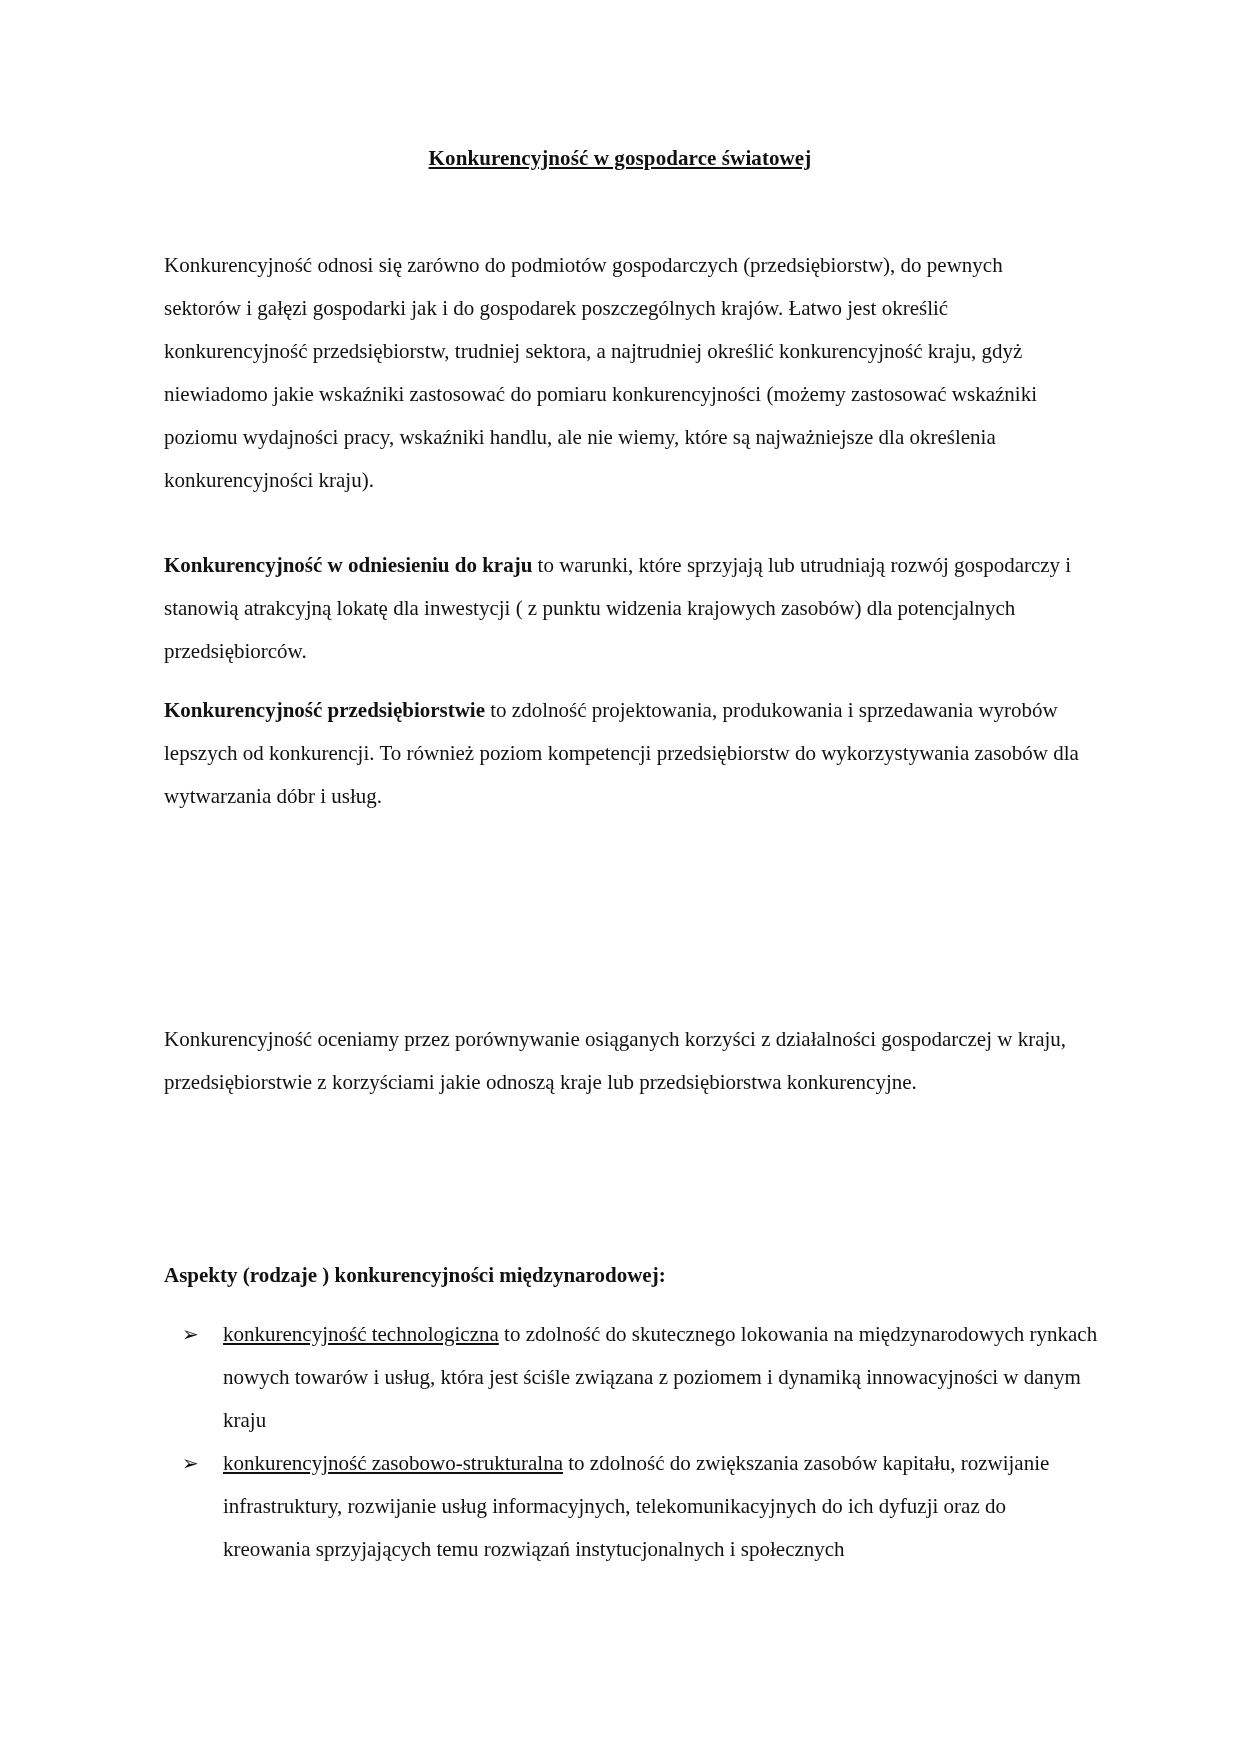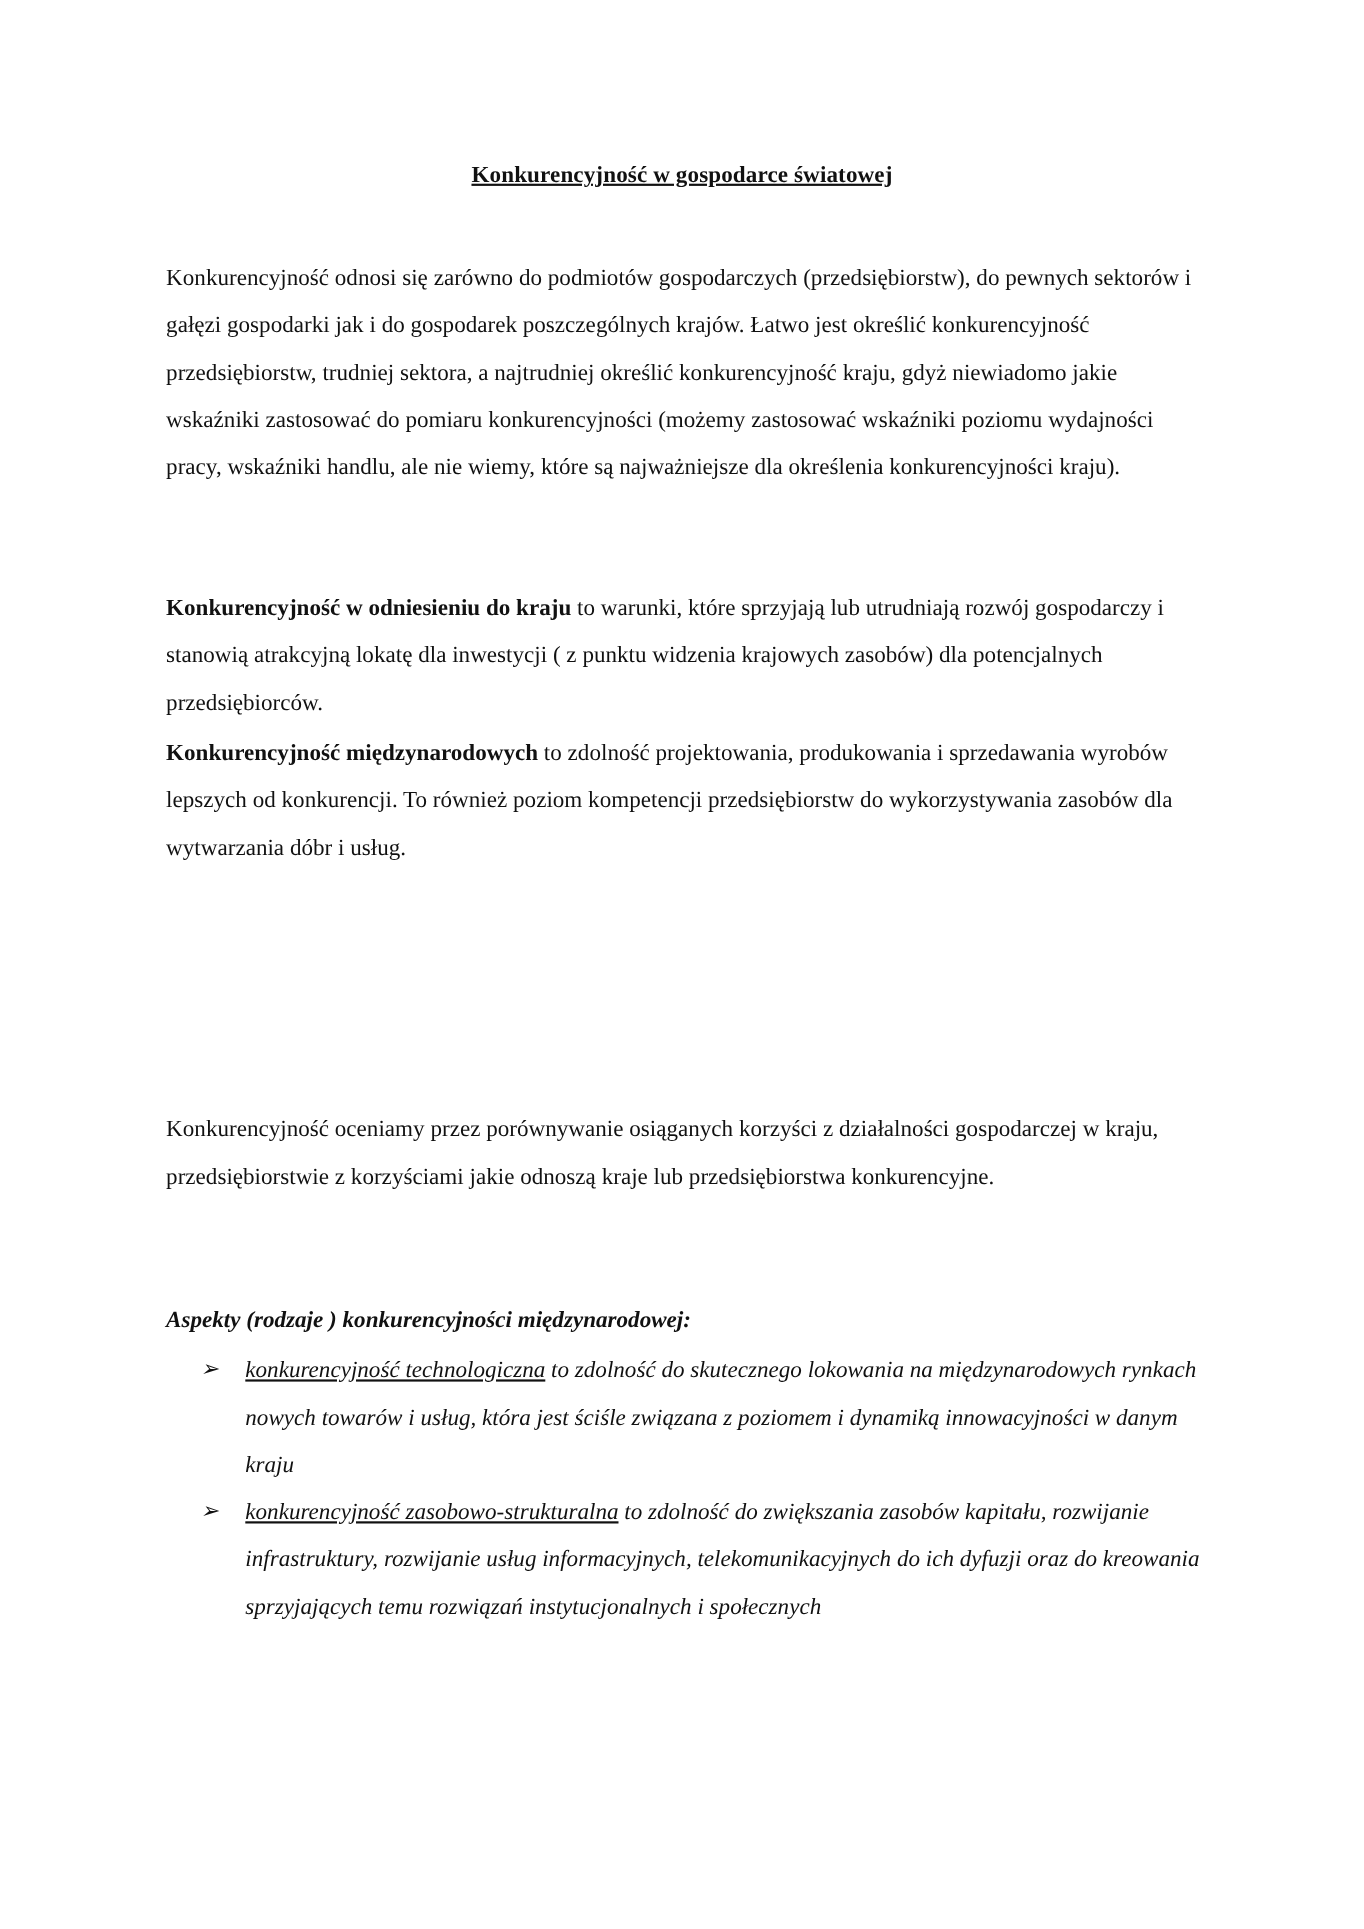--- a/index.html
+++ b/index.html
@@ -5,41 +5,41 @@
   html, body { margin: 0; padding: 0; background: #ffffff; }
   body { width: 1240px; height: 1754px; position: relative; overflow: hidden;
          font-family: "Liberation Serif", "DejaVu Serif", serif; color: #111; }
   .page { position: absolute; left: 0; top: 0; width: 1240px; height: 1462px; background: #fff; }
   .title { position: absolute; top: 146px; left: 0; width: 1240px; text-align: center;
            font-weight: bold; font-size: 21px; text-decoration: underline; letter-spacing: 0.1px; }
   .body { position: absolute; left: 148px; width: 950px; font-size: 21px; line-height: 43px; }
   .p1 { top: 228px; }
   .defs { top: 528px; }
   .p3 { top: 1002px; }
-  .aspects { top: 1175px; font-style: italic; }
-  p { margin: 3px; }
+  .aspects { top: 1238px; }
+  p { margin: 16px; }
   b { font-weight: bold; }
   .u { text-decoration: underline; }
   .list { margin: 0; padding: 0; list-style: none; }
   .list li { position: relative; padding-left: 75px; }
   .bullet { position: absolute; left: 34px; top: 0; font-size: 20px; }
 </style>
 </head>
 <body>
 
 <div class="page">
   <div class="title">Konkurencyjność w gospodarce światowej</div>
 
   <div class="body p1">
     <p>Konkurencyjność odnosi się zarówno do podmiotów gospodarczych (przedsiębiorstw), do pewnych sektorów i gałęzi gospodarki jak i do gospodarek poszczególnych krajów. Łatwo jest określić konkurencyjność przedsiębiorstw, trudniej sektora, a najtrudniej określić konkurencyjność kraju, gdyż niewiadomo jakie wskaźniki zastosować do pomiaru konkurencyjności (możemy zastosować wskaźniki poziomu wydajności pracy, wskaźniki handlu, ale nie wiemy, które są najważniejsze dla określenia konkurencyjności kraju).</p>
   </div>
 
   <div class="body defs">
     <p><b>Konkurencyjność w odniesieniu do kraju</b><span> to warunki, które sprzyjają lub utrudniają rozwój gospodarczy i stanowią atrakcyjną lokatę dla inwestycji ( z punktu widzenia krajowych zasobów) dla potencjalnych przedsiębiorców.</span></p>
-    <p><b>Konkurencyjność międzynarodowych</b><span> to zdolność projektowania, produkowania i sprzedawania wyrobów lepszych od konkurencji. To również poziom kompetencji przedsiębiorstw do wykorzystywania zasobów dla wytwarzania dóbr i usług.</span></p>
+    <p><b>Konkurencyjność przedsiębiorstwie</b><span> to zdolność projektowania, produkowania i sprzedawania wyrobów lepszych od konkurencji. To również poziom kompetencji przedsiębiorstw do wykorzystywania zasobów dla wytwarzania dóbr i usług.</span></p>
   </div>
 
   <div class="body p3">
     <p>Konkurencyjność oceniamy przez porównywanie osiąganych korzyści z działalności gospodarczej w kraju, przedsiębiorstwie z korzyściami jakie odnoszą kraje lub przedsiębiorstwa konkurencyjne.</p>
   </div>
 
   <div class="body aspects">
     <p><b>Aspekty (rodzaje ) konkurencyjności międzynarodowej:</b></p>
     <ul class="list">
       <li>

